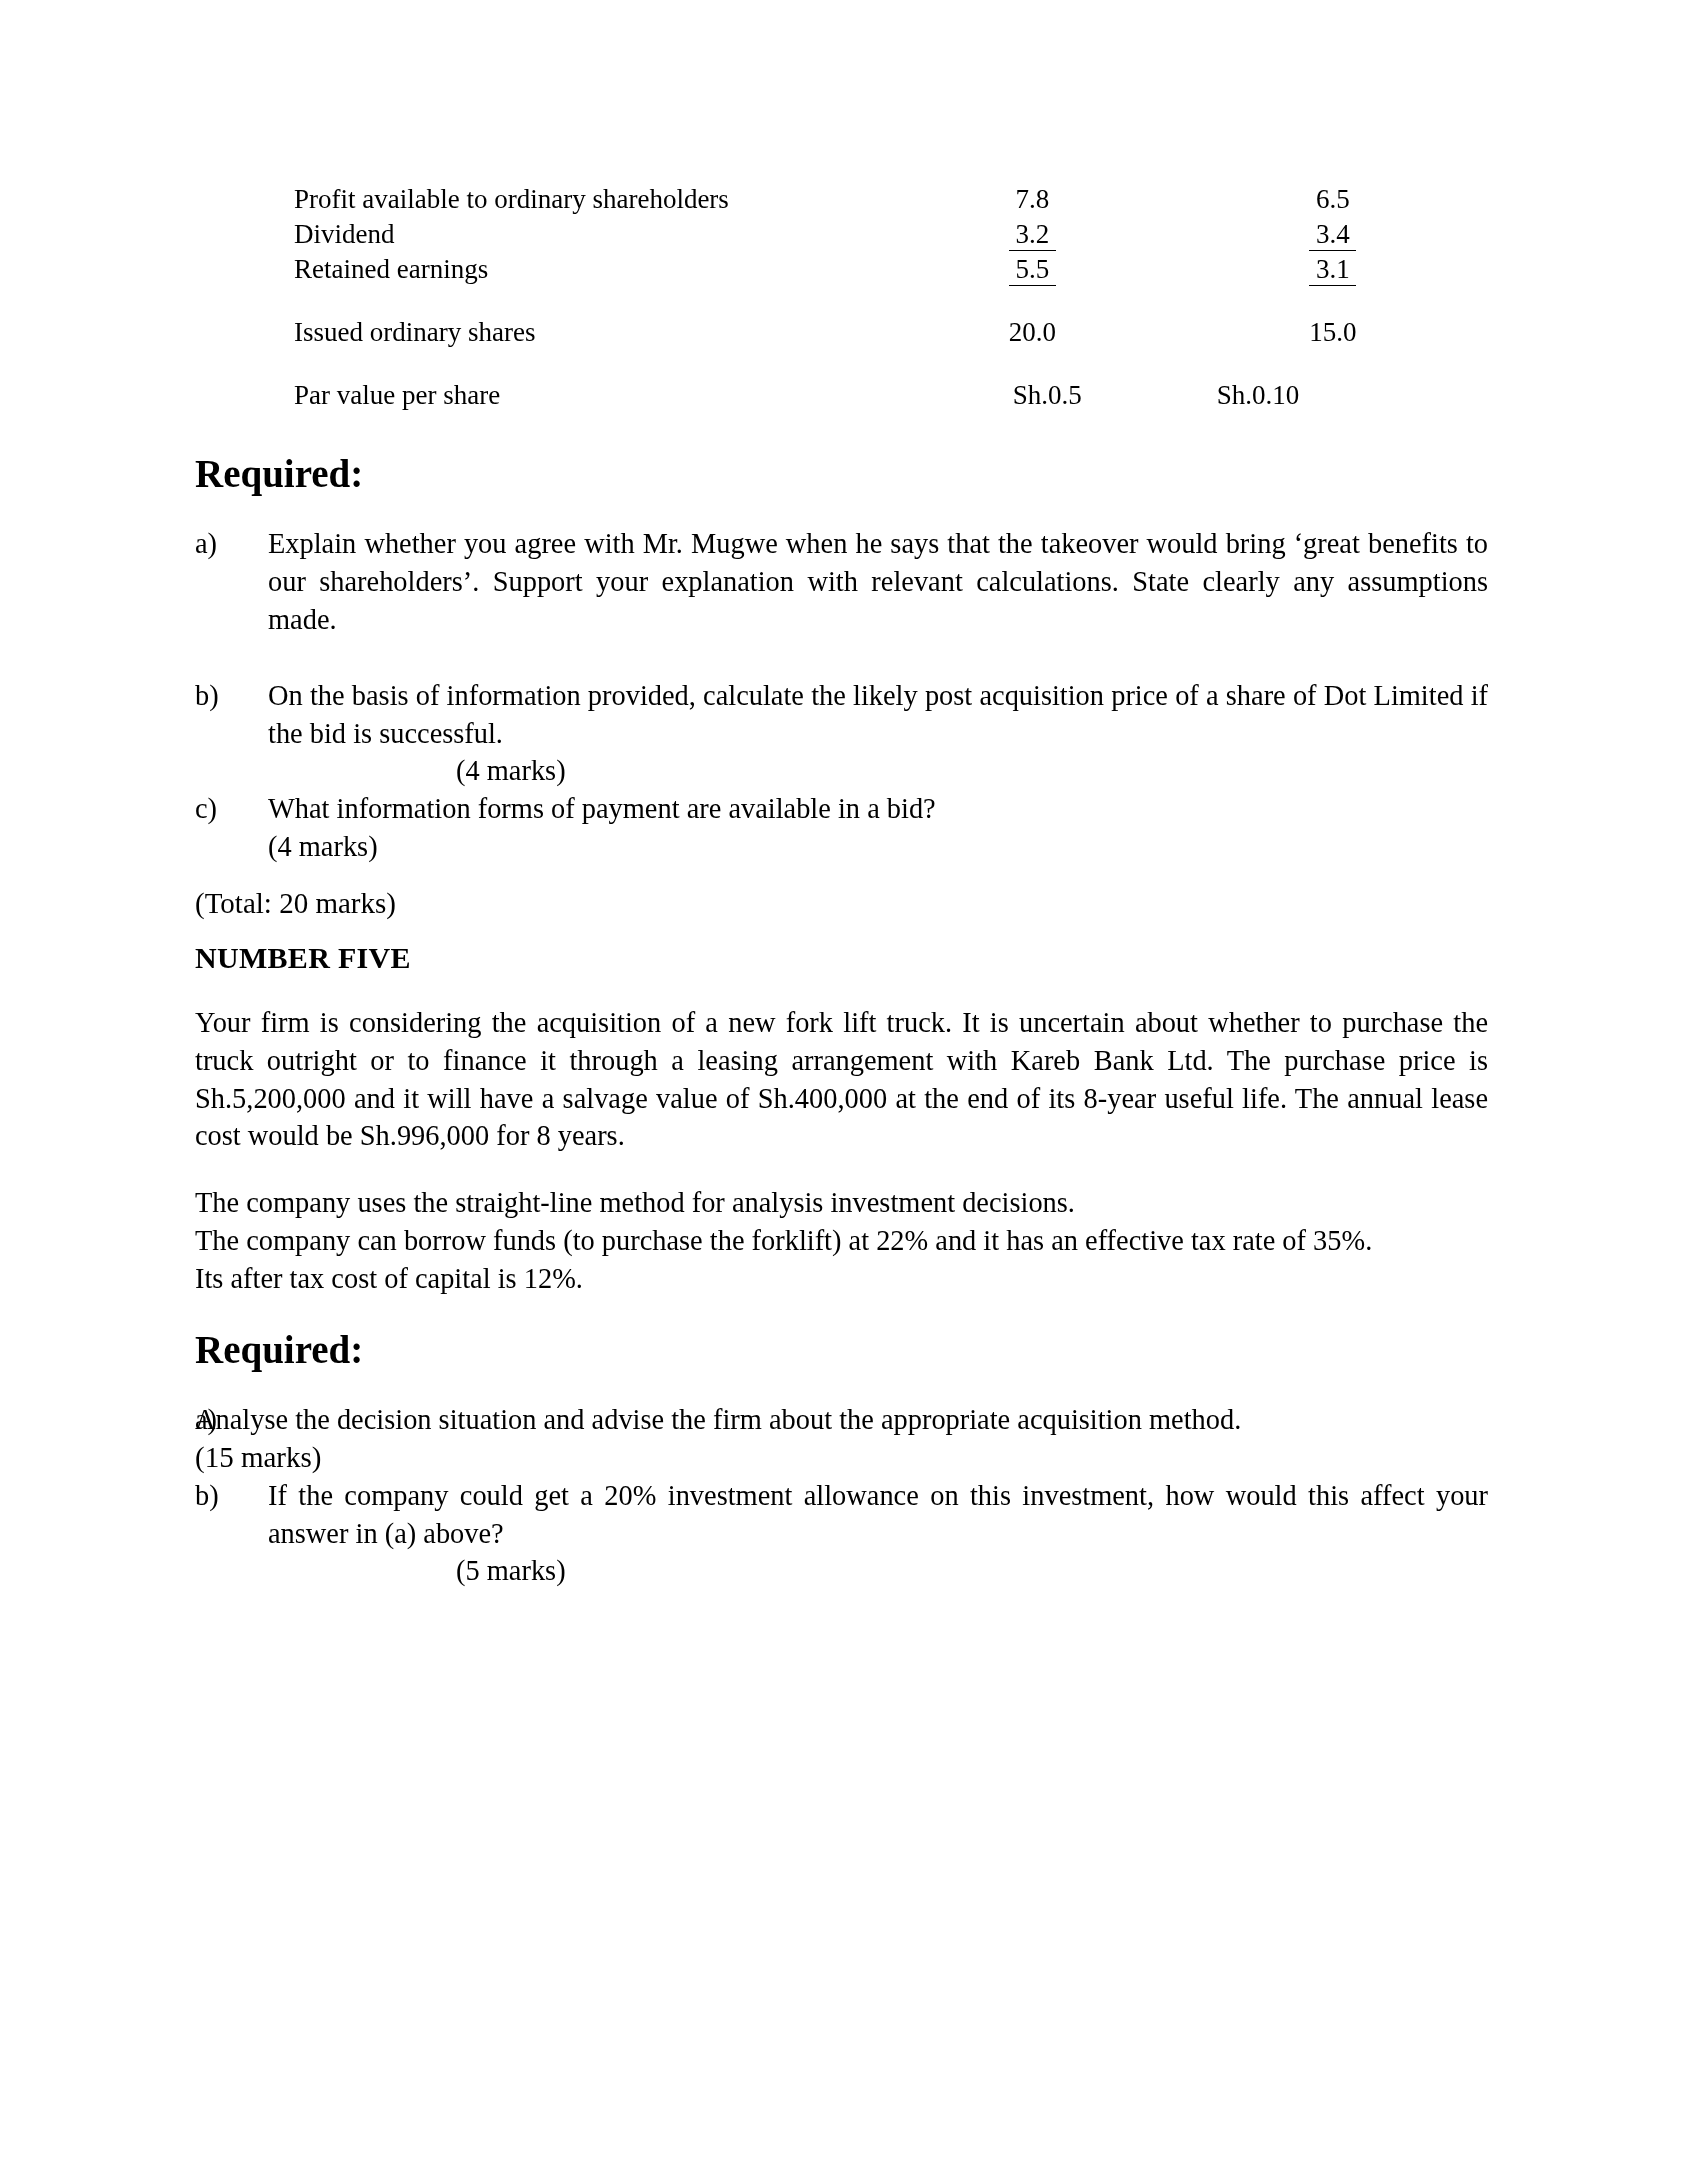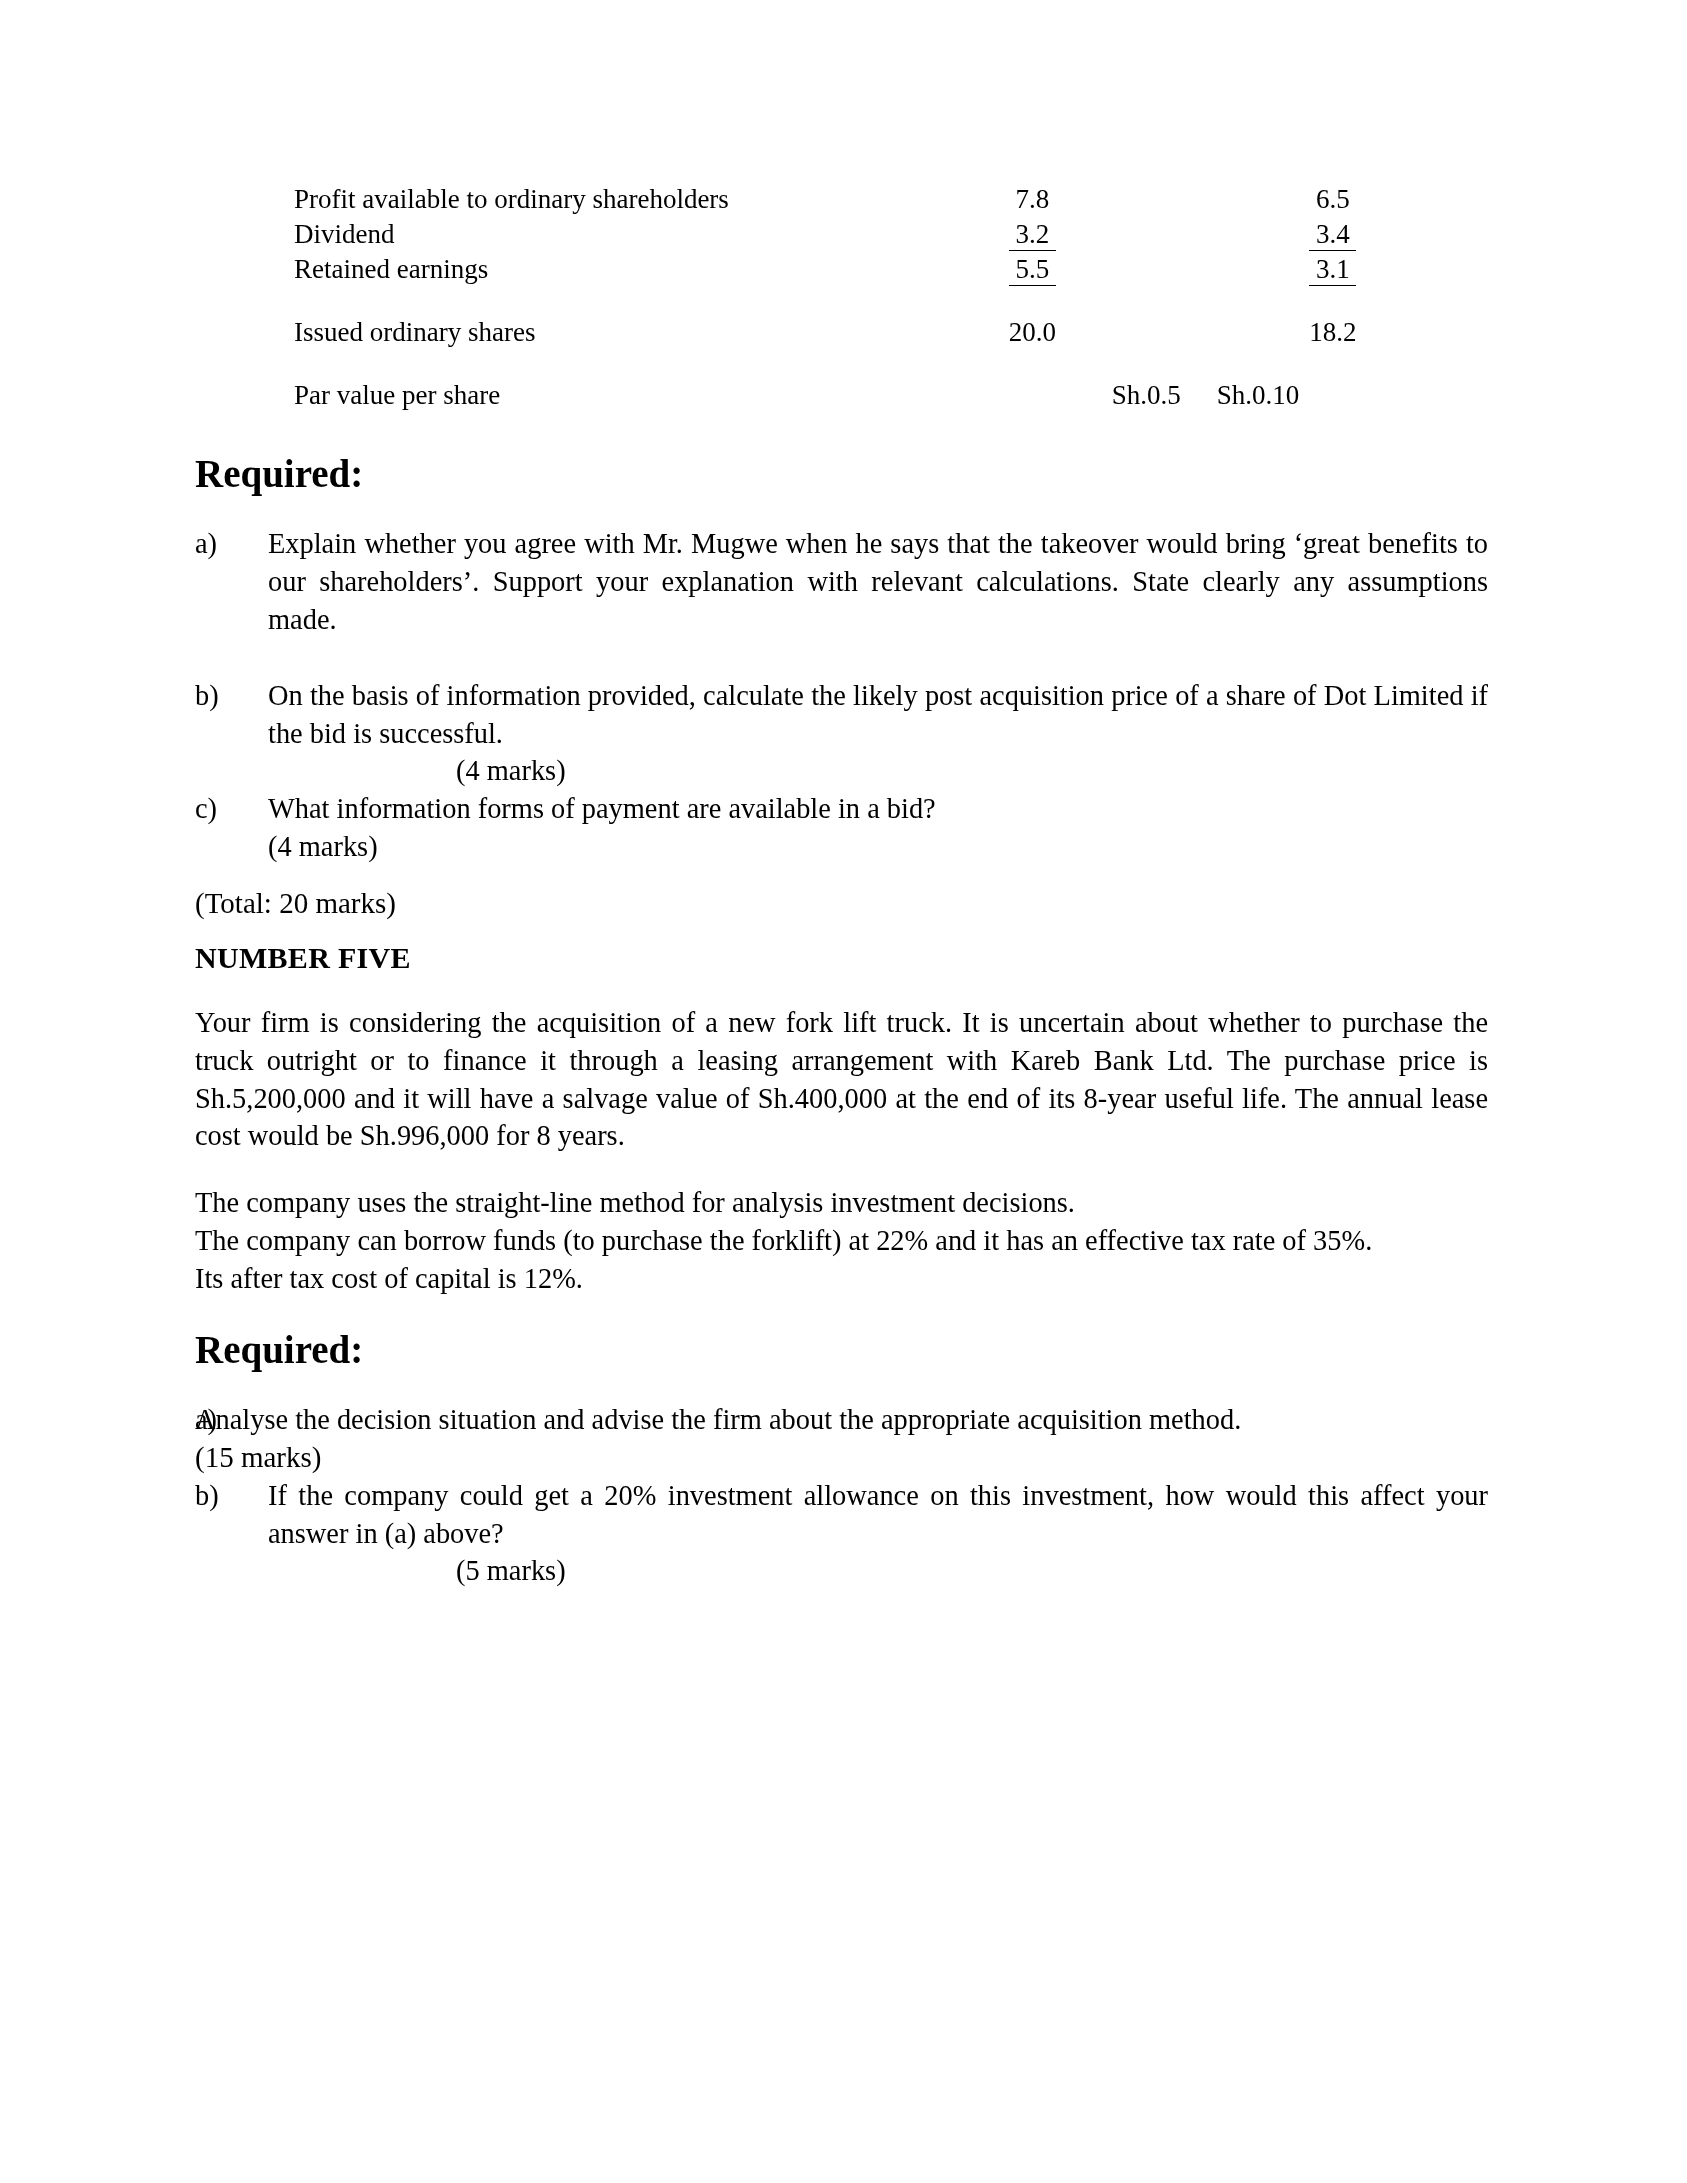--- a/index.html
+++ b/index.html
@@ -150,30 +150,30 @@
           <td class="col2"><span class="num-ul">3.1</span></td>
         </tr>
         <tr class="spacer-row">
             <td></td>
             <td></td>
             <td></td>
           </tr>
         <tr>
           <td class="label">Issued ordinary shares</td>
           <td class="col1">20.0</td>
-          <td class="col2">18.2</td>
+          <td class="col2">15.0</td>
         </tr>
         <tr class="spacer-row">
             <td></td>
             <td></td>
             <td></td>
           </tr>
         <tr>
           <td class="label">Par value per share</td>
-          <td class="col1" style="text-align:right; padding-left:30px;">Sh.0.5</td>
+          <td class="col1" style="text-align:center; padding-left:30px;">Sh.0.5</td>
           <td class="col2" style="text-align:left; padding-left:36px;">Sh.0.10</td>
         </tr>
       </tbody>
     </table>
 
     <div class="block-gap-lg"></div>
 
     <p class="h-bold">Required:</p>
 
     <div class="block-gap"></div>

